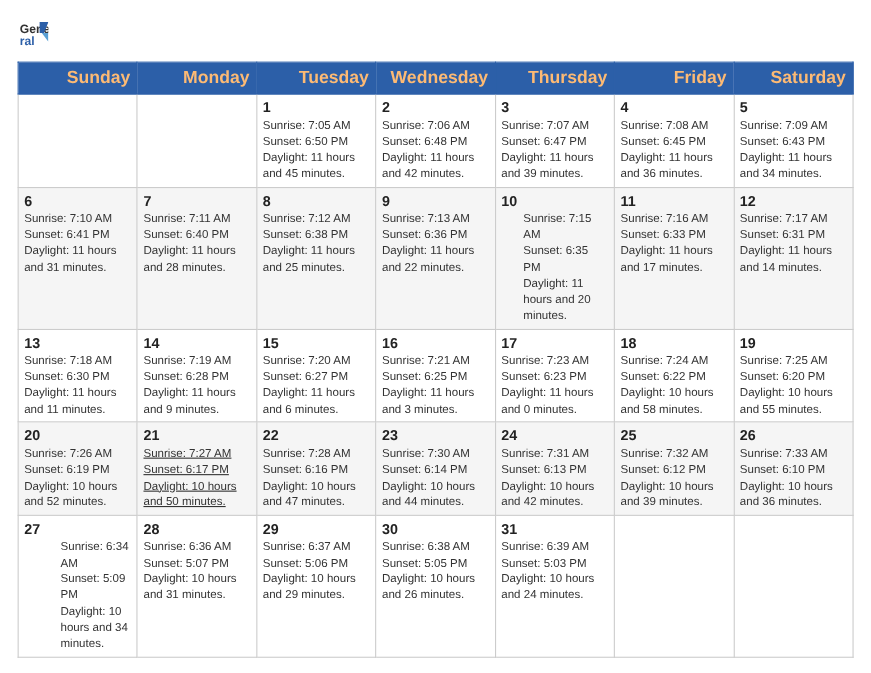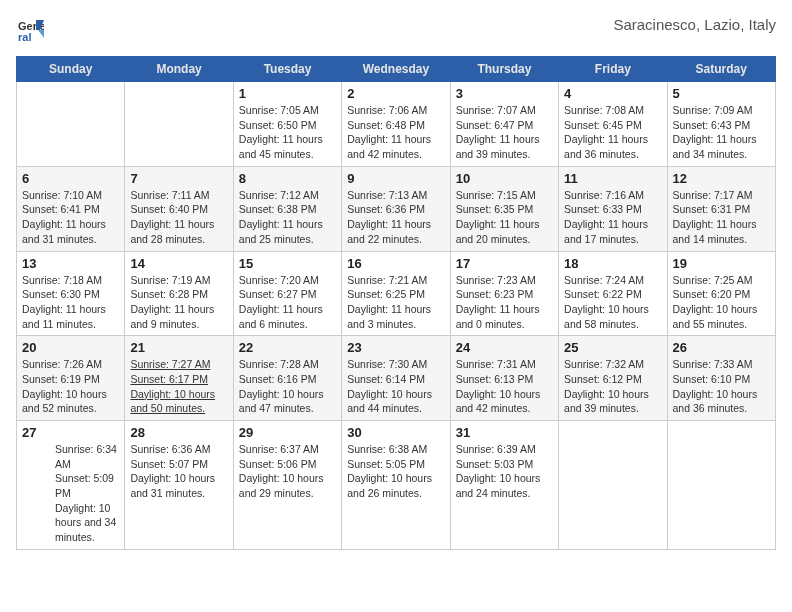--- a/index.html
+++ b/index.html
@@ -37,24 +37,24 @@
       font-size: 15px;
       color: #555;
     }
     .calendar {
       width: 100%;
       border-collapse: collapse;
       font-size: 11px;
     }
     .calendar thead th {
       background-color: #2c5fa8;
-      color: #e5e5e5;
-      text-align: center;
+      color: #fdba74;
+      text-align: right;
       padding: 5px 6px;
-      font-size: 12px;
+      font-size: 16px;
       font-weight: bold;
       border: 1px solid #2c5fa8;
     }
     .calendar tbody td {
       border: 1px solid #ccc;
       vertical-align: top;
       padding: 4px 5px;
       width: 108px;
       min-height: 70px;
       background: #fff;
@@ -84,21 +84,20 @@
 <div class="header">
   <div class="logo">
     <svg class="logo-icon" viewBox="0 0 28 28">
       <text x="2" y="14" font-size="11" font-weight="bold" fill="#333">Gene</text>
       <text x="2" y="25" font-size="11" font-weight="bold" fill="#2c5fa8">ral</text>
       <polygon points="20,4 28,4 24,14 20,14" fill="#2c5fa8"></polygon>
       <polygon points="22,14 28,14 28,22" fill="#5a9fd4"></polygon>
     </svg>
   </div>
   <div class="title-section">
-    <div class="calendar-subtitle">Saracinesco, Lazio, Italy</div>
   </div>
 </div>
 
 <table class="calendar">
   <thead>
     <tr>
     <th>Sunday</th>
         <th>Monday</th>
         <th>Tuesday</th>
         <th>Wednesday</th>
@@ -162,21 +161,21 @@
 Daylight: 11 hours and 25 minutes.</div>
         </td>
         <td>
           <span class="day-number">9</span>
           <div class="day-info" style="white-space: pre-line;">Sunrise: 7:13 AM
 Sunset: 6:36 PM
 Daylight: 11 hours and 22 minutes.</div>
         </td>
         <td>
           <span class="day-number">10</span>
-          <div class="day-info" style="white-space: pre-line;">Sunrise: 7:15 AM
+          <div class="day-info" style="white-space: pre-line; margin-left: 20px;">Sunrise: 7:15 AM
 Sunset: 6:35 PM
 Daylight: 11 hours and 20 minutes.</div>
         </td>
         <td>
           <span class="day-number">11</span>
           <div class="day-info" style="white-space: pre-line;">Sunrise: 7:16 AM
 Sunset: 6:33 PM
 Daylight: 11 hours and 17 minutes.</div>
         </td>
         <td>

